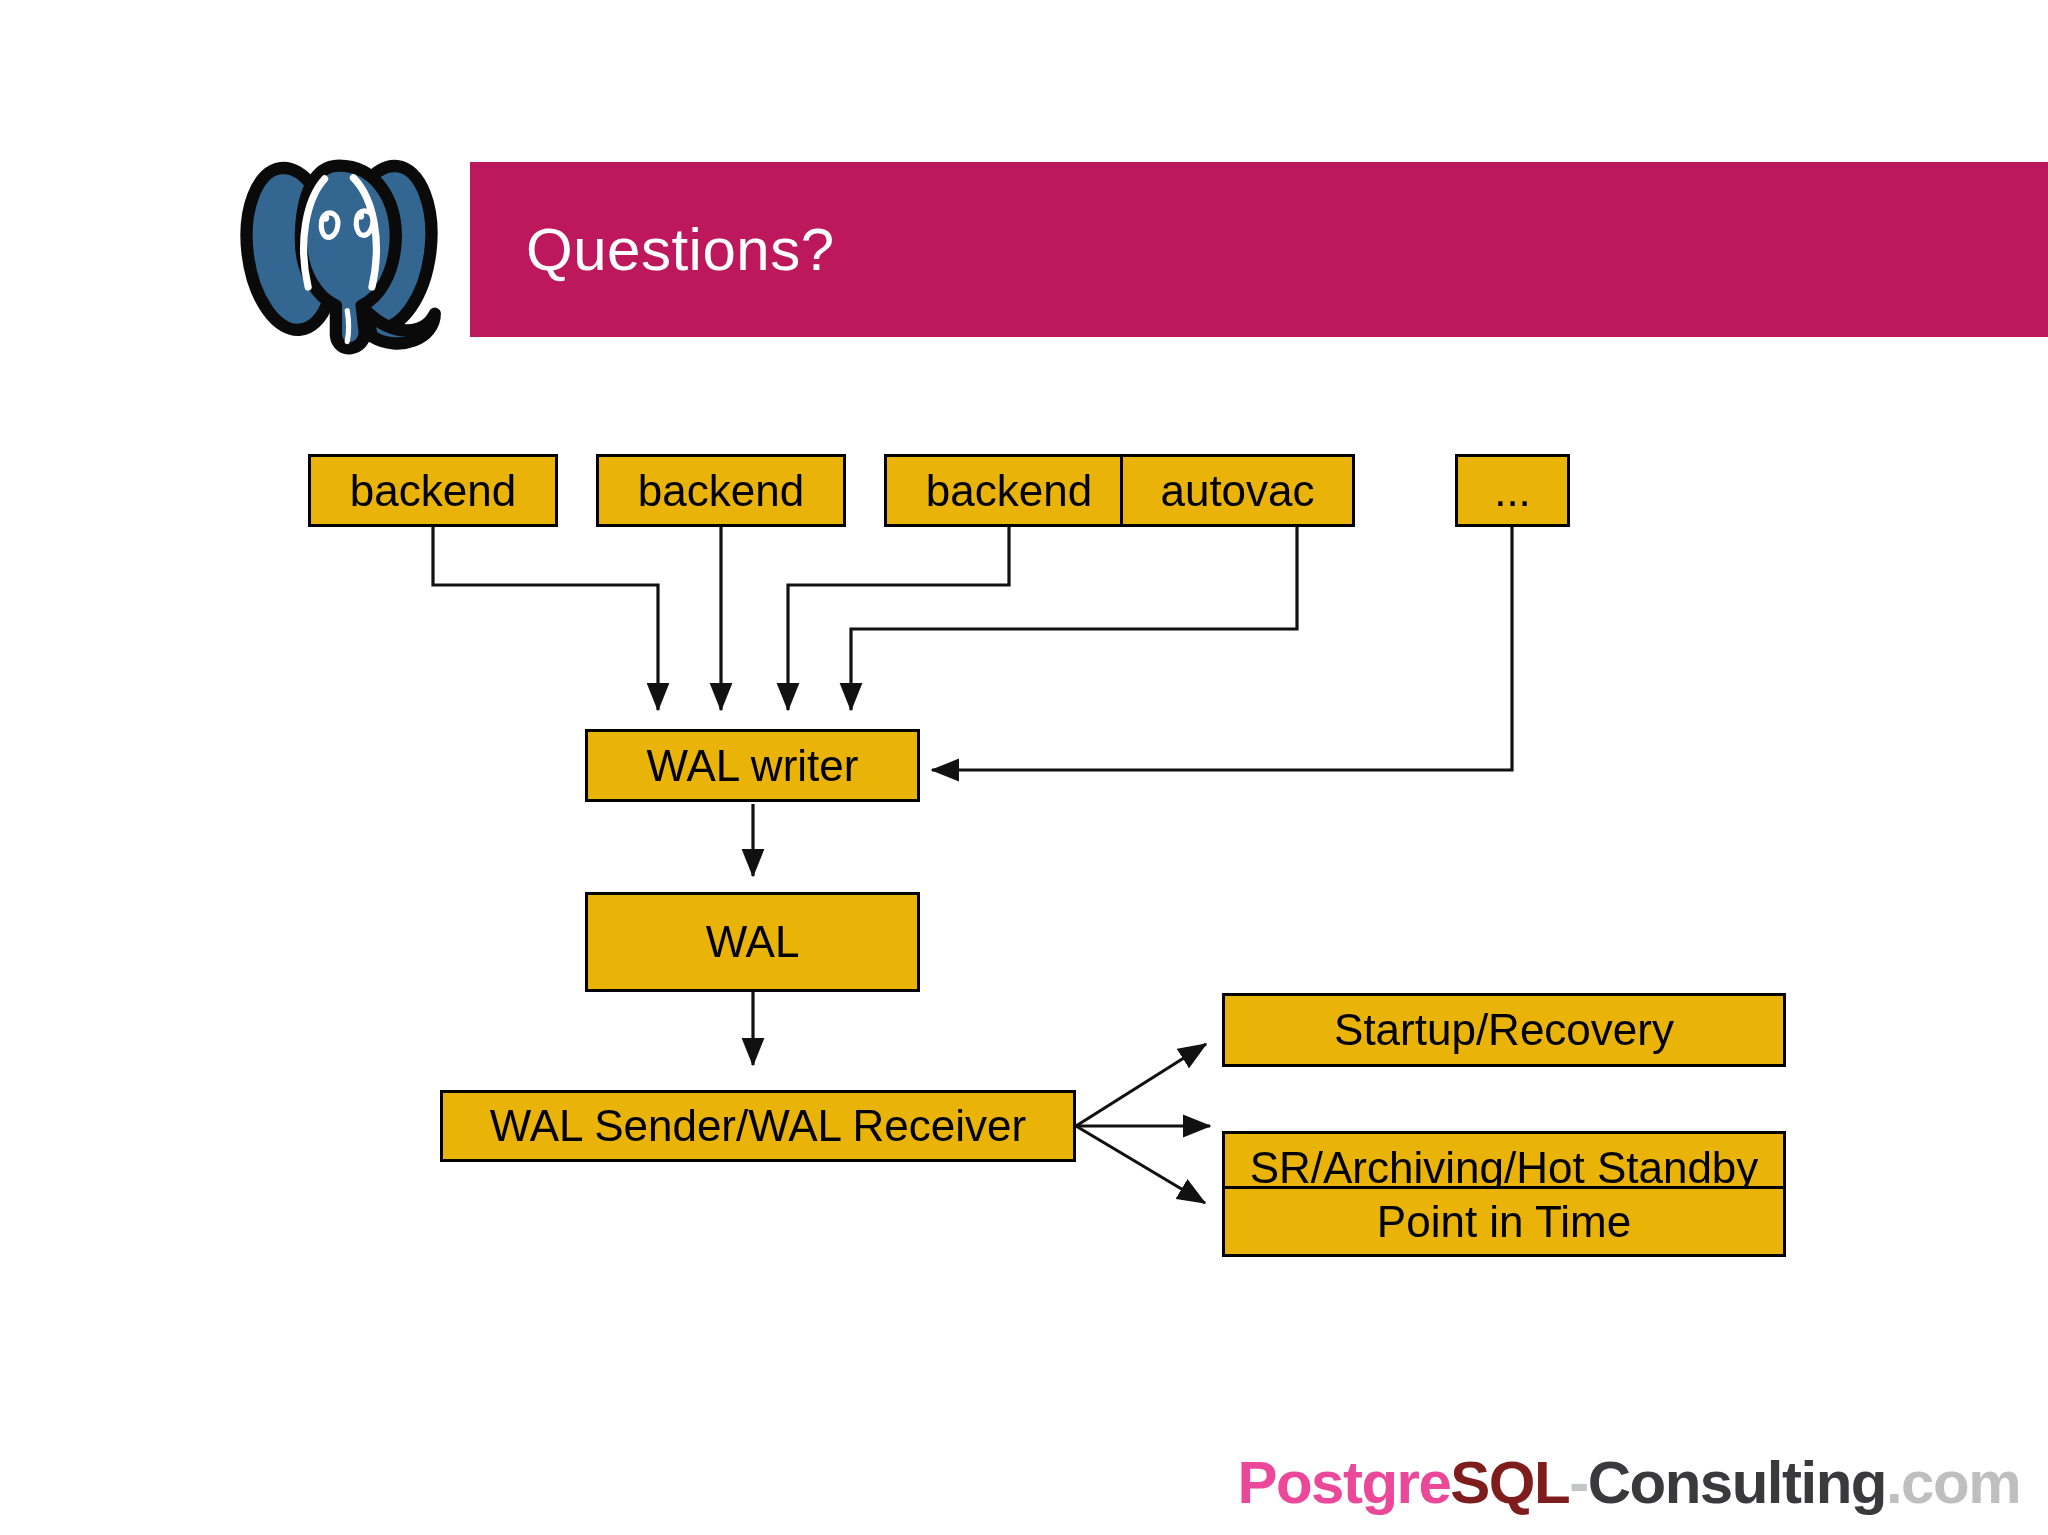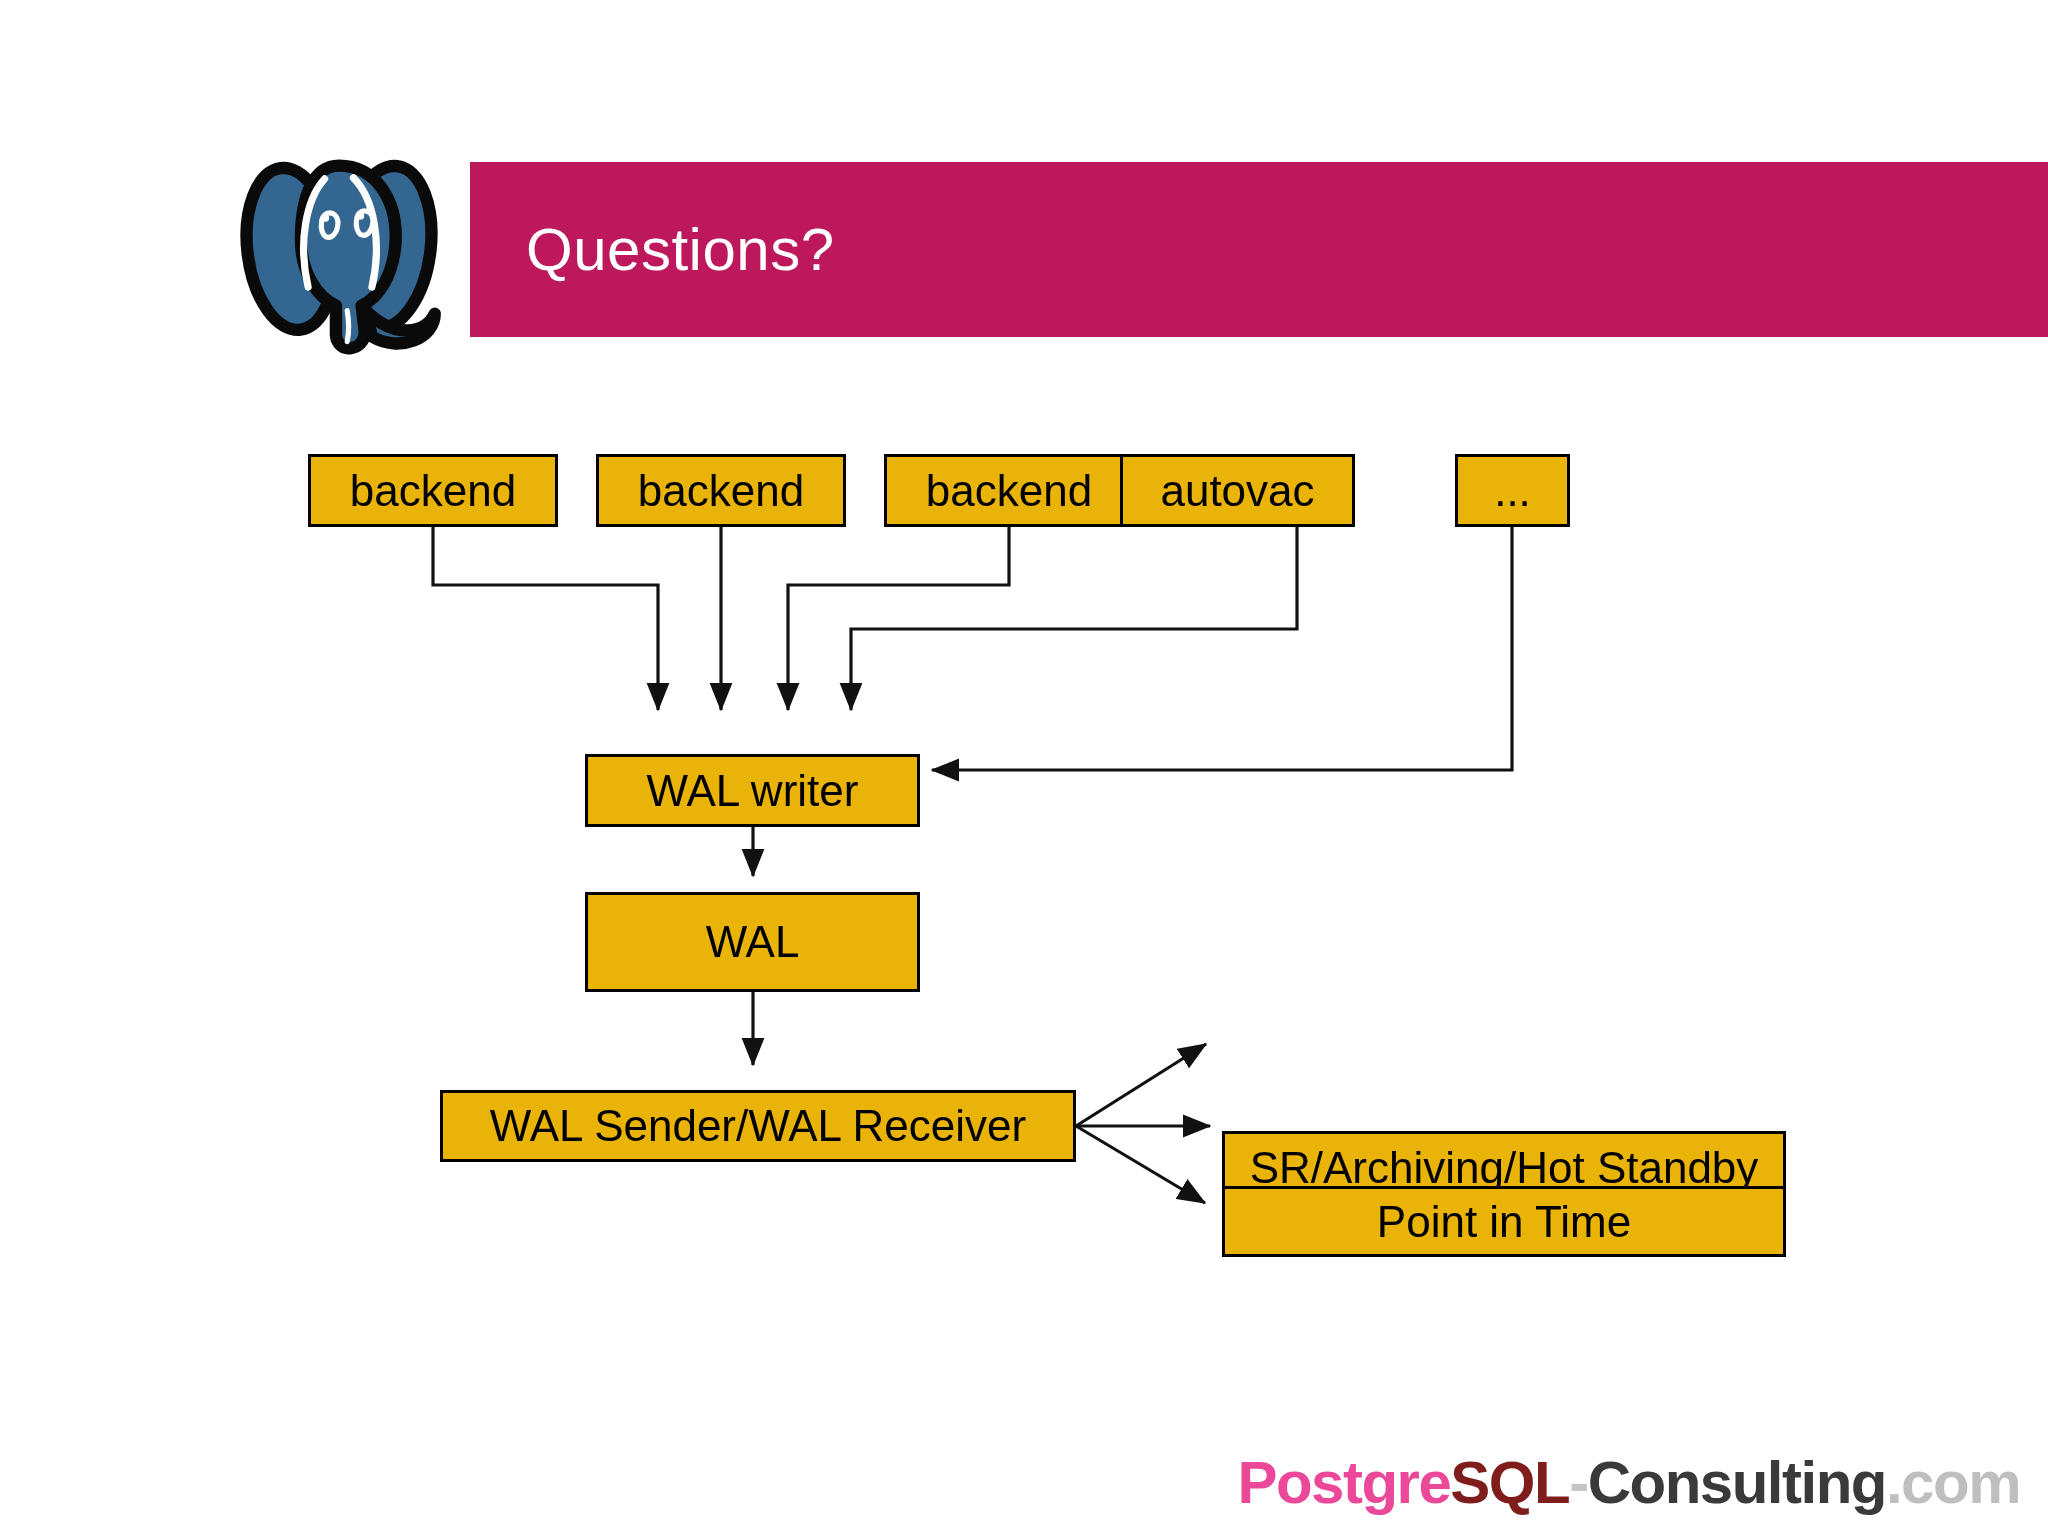--- a/index.html
+++ b/index.html
@@ -61,21 +61,21 @@
     justify-content: center;
     font-size: 44px;
     color: #000000;
     white-space: nowrap;
   }
   #node-backend-1 { left: 308px;  top: 454px;  width: 250px; height: 73px; }
   #node-backend-2 { left: 596px;  top: 454px;  width: 250px; height: 73px; }
   #node-backend-3 { left: 884px;  top: 454px;  width: 250px; height: 73px; }
   #node-autovac   { left: 1120px; top: 454px;  width: 235px; height: 73px; }
   #node-ellipsis  { left: 1455px; top: 454px;  width: 115px; height: 73px; }
-  #node-wal-writer{ left: 585px;  top: 754px;  width: 335px; height: 73px; }
+  #node-wal-writer{ left: 585px;  top: 729px;  width: 335px; height: 73px; }
   #node-wal       { left: 585px;  top: 892px;  width: 335px; height: 100px; }
   #node-wal-sender{ left: 440px;  top: 1090px; width: 636px; height: 72px; }
   #node-startup   { left: 1222px; top: 993px;  width: 564px; height: 74px; }
   #node-sr        { left: 1222px; top: 1089px; width: 564px; height: 74px; margin-top: 42px; }
   #node-pit       { left: 1222px; top: 1186px; width: 564px; height: 71px; }
 
   
   .footer-brand {
     position: absolute;
     right: 28px;
@@ -152,20 +152,23 @@
   </div>
   <div class="node" id="node-wal-writer">
     <span>WAL writer</span>
   </div>
   <div class="node" id="node-wal">
     <span>WAL</span>
   </div>
   <div class="node" id="node-wal-sender">
     <span>WAL Sender/WAL Receiver</span>
   </div>
+  <div class="node" id="node-startup">
+    <span>Startup/Recovery</span>
+  </div>
   <div class="node" id="node-sr">
     <span>SR/Archiving/Hot Standby</span>
   </div>
   <div class="node" id="node-pit">
     <span>Point in Time</span>
   </div>
 
   <div class="footer-brand">
     <span style="color: #ec4899;">Postgre</span><span style="color: #7f1d1d; text-align: right;">SQL</span><span style="color: rgb(195, 197, 199);">-</span><span style="color: rgb(58, 58, 60);">Consulting</span><span style="color: rgb(191, 191, 191);">.com</span>
   </div>

